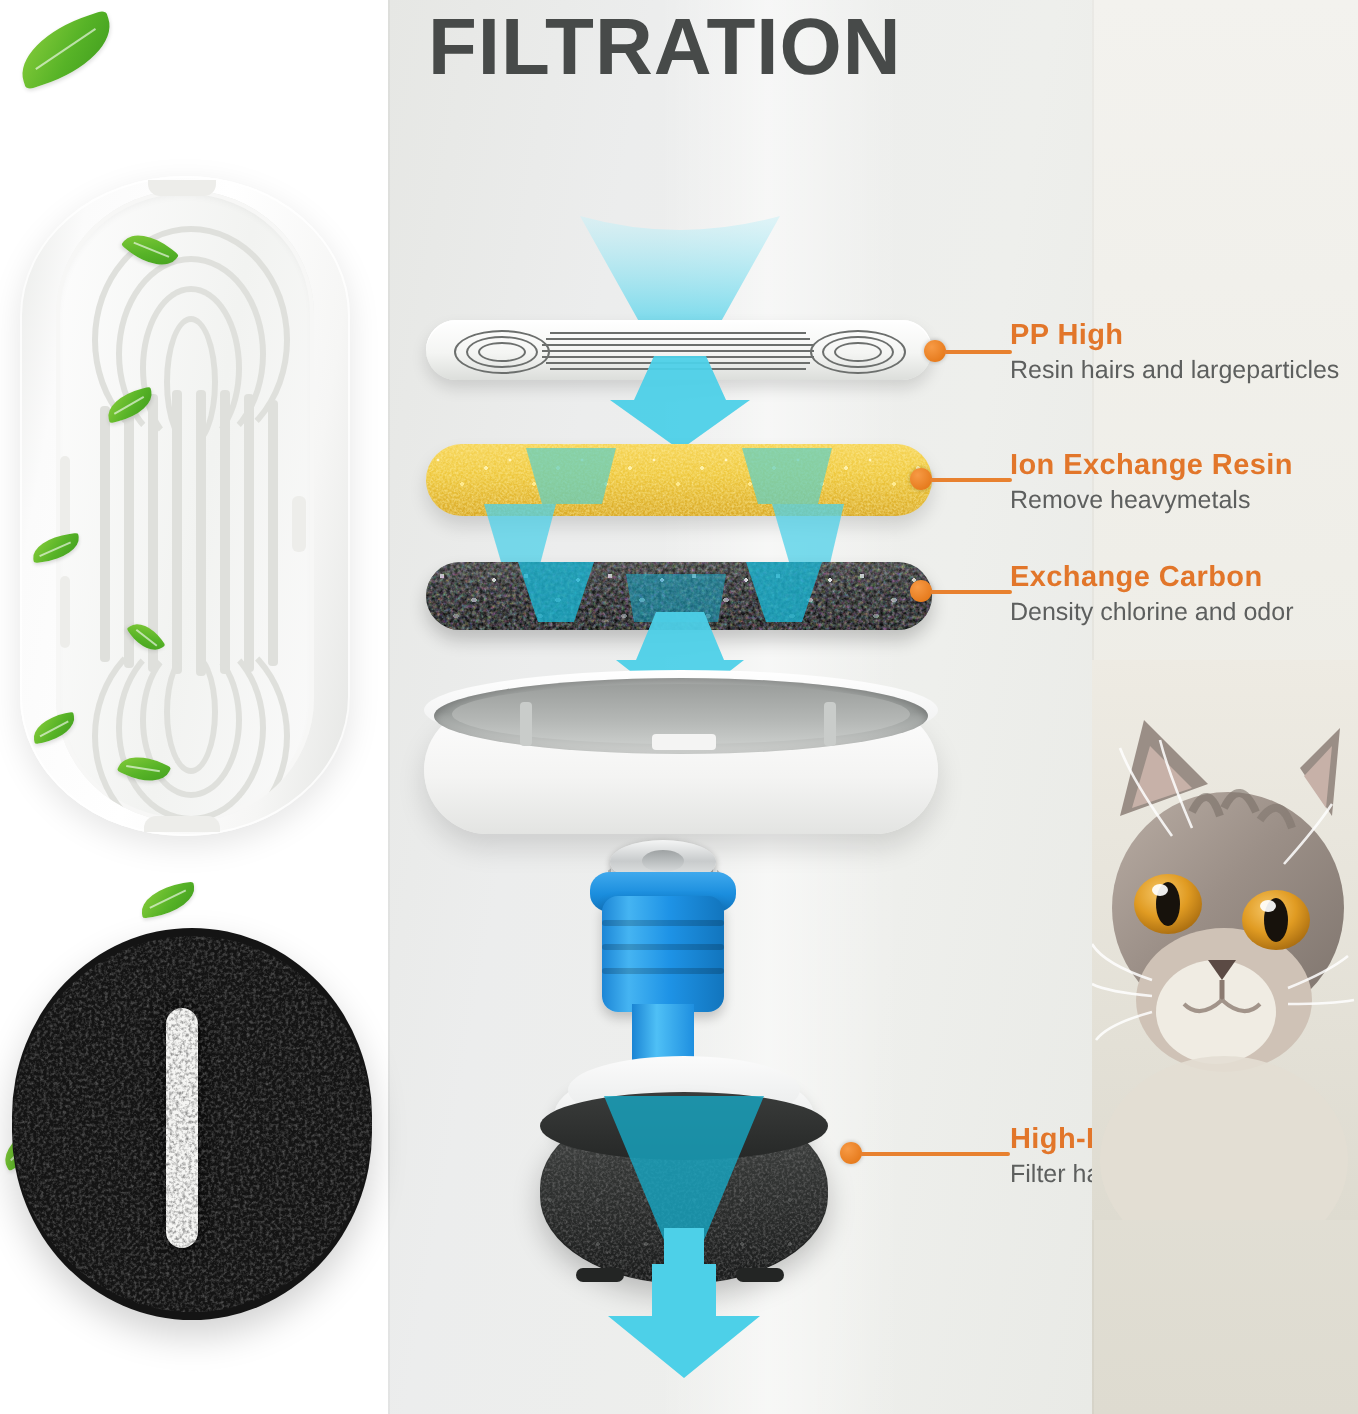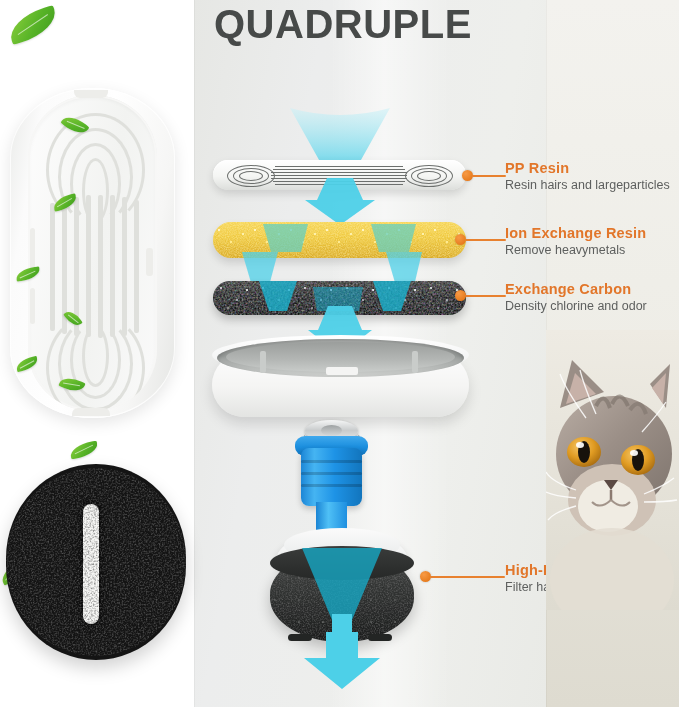--- a/index.html
+++ b/index.html
@@ -148,21 +148,21 @@
 
   <div class="bg-left"></div>
   <div class="bg-mid"></div>
   <div class="bg-right"></div>
   <div class="bg-right-lower"></div>
   <div class="sheen"></div>
   <div class="bg-seam" style="left:194px"></div>
   <div class="bg-seam" style="left:546px"></div>
 
   <div class="title-wrap">
-    <div class="t-line t-dark">QUADRUPLE</div>
+    <div class="t-line t-dark">FILTRATION</div>
   </div>
 
   <div class="cart">
     <div class="cart-body"></div>
     <div class="cart-face">
 
       <div class="arc" style="left:18px;top:18px;width:93px;height:108px;border-bottom-color:transparent;"></div>
       <div class="arc" style="left:30px;top:33px;width:69px;height:92px;border-bottom-color:transparent;"></div>
       <div class="arc" style="left:42px;top:48px;width:45px;height:76px;border-bottom-color:transparent;"></div>
       <div class="arc" style="left:54px;top:63px;width:21px;height:60px;border-bottom-color:transparent;"></div>
@@ -346,21 +346,21 @@
     <rect x="36" y="66" width="20" height="22" fill="#4dd0e8"></rect>
   </svg>
 
   <svg class="flow" style="left:300px;top:632px;" width="84" height="58">
     <path d="M26 0 L58 0 L58 26 L80 26 L42 57 L4 26 L26 26 Z" fill="#4dd0e8"></path>
   </svg>
 
   <div class="lead-dot" style="left:462px;top:170px"></div>
   <div class="lead-line" style="left:472px;top:175px;width:34px"></div>
   <div class="callout" style="left:505px;top:160px">
-    <div class="c-title">PP Resin</div>
+    <div class="c-title">PP High</div>
     <div class="c-sub">Resin hairs and largeparticles</div>
   </div>
 
   <div class="lead-dot" style="left:455px;top:234px"></div>
   <div class="lead-line" style="left:465px;top:239px;width:41px"></div>
   <div class="callout" style="left:505px;top:225px">
     <div class="c-title">Ion Exchange Resin</div>
     <div class="c-sub">Remove heavymetals</div>
   </div>
 

